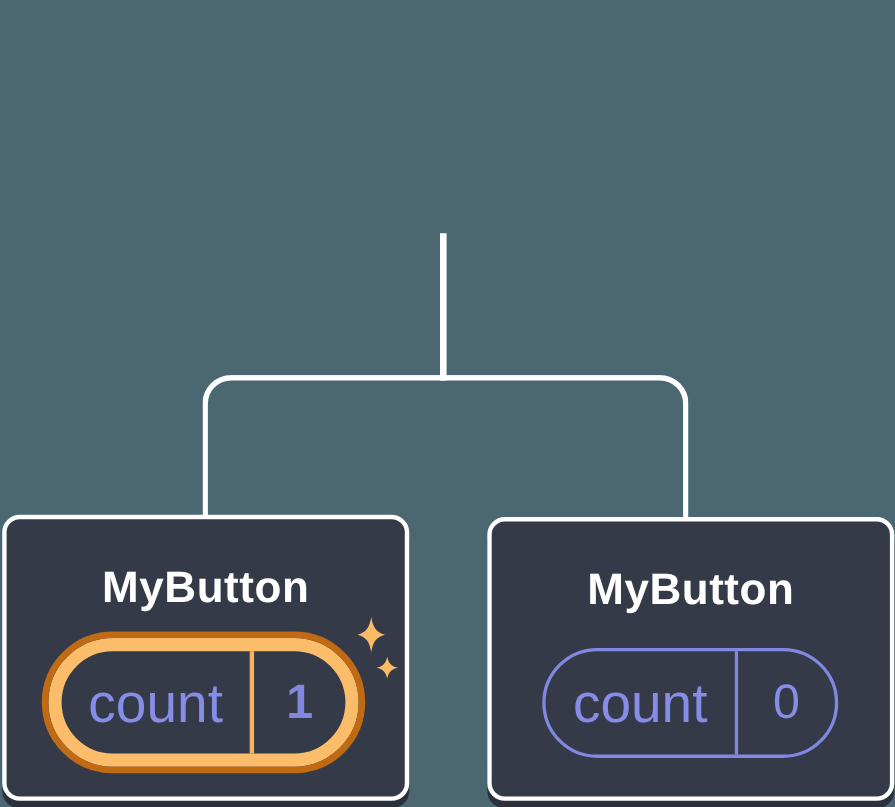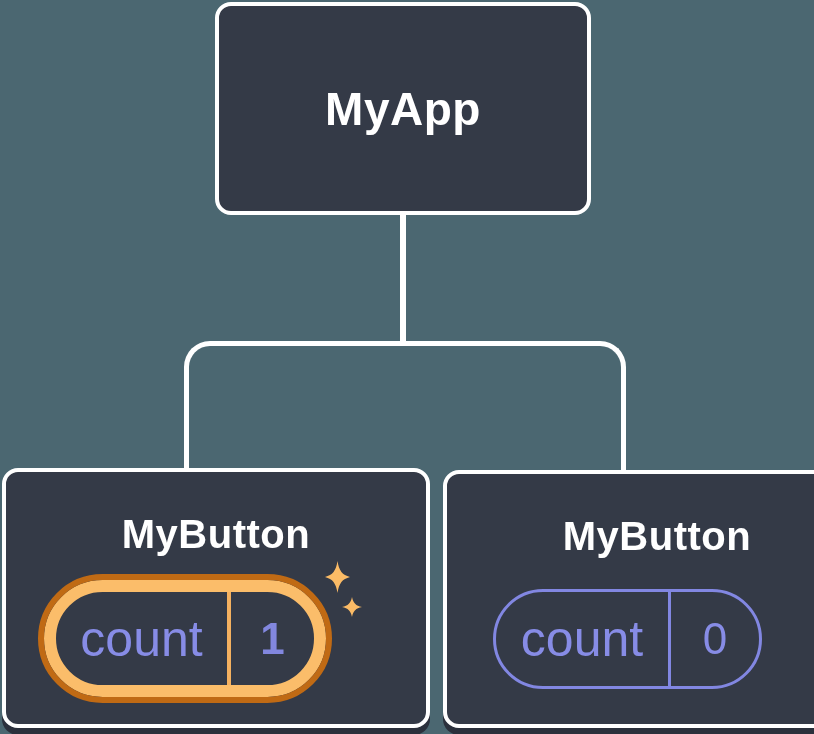--- a/index.html
+++ b/index.html
@@ -24,21 +24,21 @@
     left: 215px; top: 2px;
     width: 376px; height: 213px;
     display: flex; align-items: center; justify-content: center;
   }
   .root-label {
     color: #FFFFFF;
     font-size: 46px;
     font-weight: 700;
     letter-spacing: 0.5px;
   }
-  .child-node { width: 428px; box-shadow: 0 7px 0 #2B303C; }
+  .child-node { width: 370px; box-shadow: 0 7px 0 #2B303C; }
   .child-left  { left: 2px;   top: 468px; height: 260px; }
   .child-right { left: 443px; top: 470px; height: 258px; }
   .child-label {
     position: absolute;
     left: 0; right: 0; top: 40px;
     text-align: center;
     color: #FFFFFF;
     font-size: 40px;
     font-weight: 700;
     letter-spacing: 0.5px;
@@ -106,23 +106,20 @@
   .sparkle-small { left: 336px; top: 125px; width: 20px; height: 20px; }
 </style>
 </head>
 <body>
 
 <div class="canvas">
 
   <div class="stem"></div>
   <div class="branch"></div>
 
-  <div class="node root-node">
-    <span class="root-label">MyApp</span>
-  </div>
 
   <div class="node child-node child-left">
     <div class="child-label">MyButton</div>
 
     <div class="pill pill-active">
       <span class="pill-key">count</span>
       <div class="pill-divider orange"></div>
       <span class="pill-value">1</span>
     </div>
 

